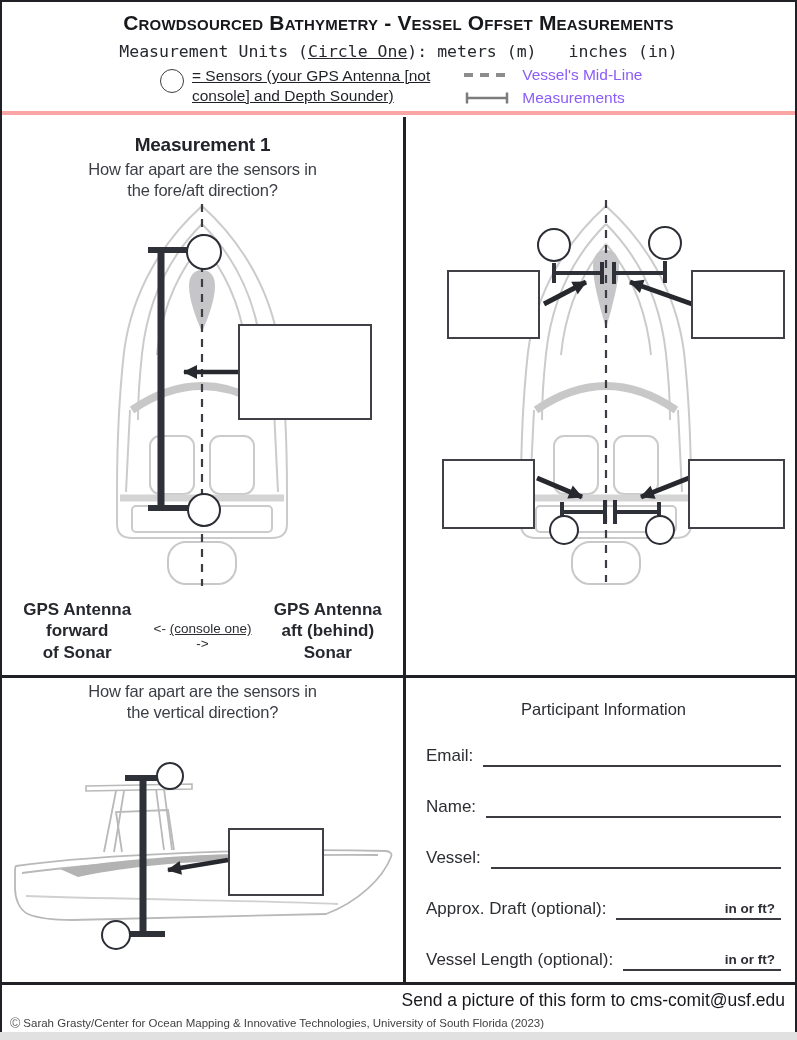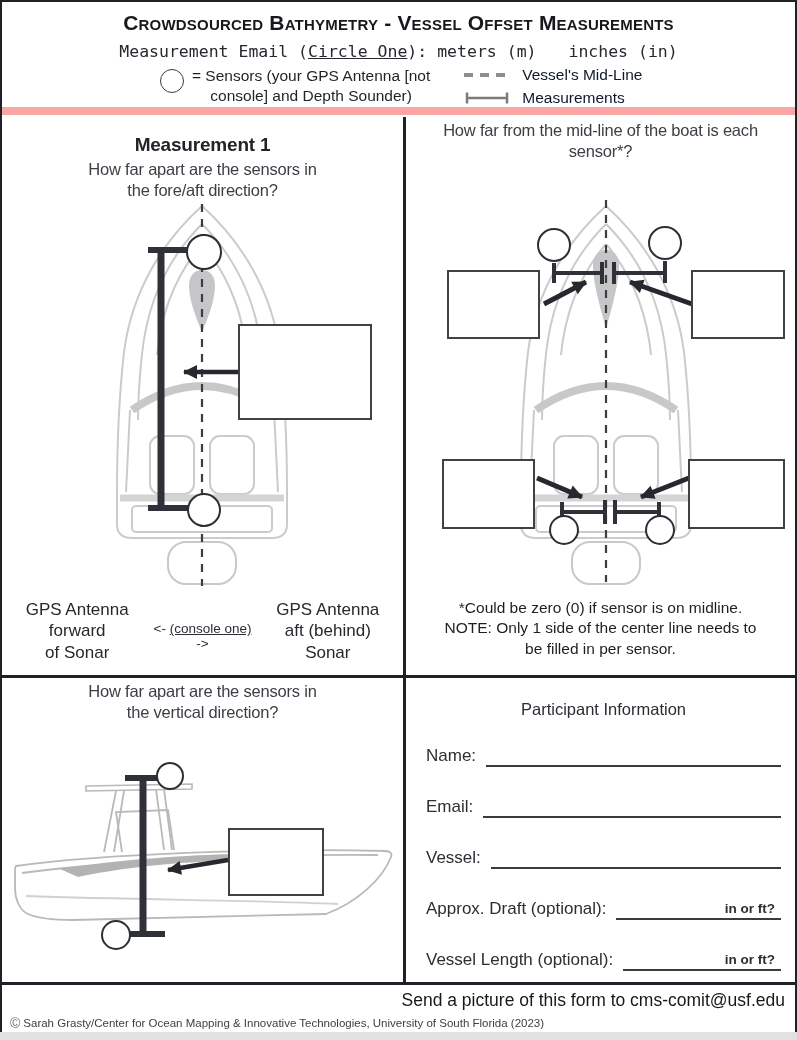--- a/index.html
+++ b/index.html
@@ -6,53 +6,53 @@
   html,body { background:#ffffff; }
   .page {
     position:relative; width:797px; height:1040px; background:#fff;
     font-family:"Liberation Sans", sans-serif; color:#26282e; overflow:hidden;
   }
   .sheet {
     position:absolute; left:0; top:0; width:797px; height:1032px;
     border-left:2px solid #1f2126; border-right:2px solid #1f2126; border-top:2px solid #1f2126;
   }
   
-  .header { position:absolute; left:0; top:0; width:793px; height:113px; border-bottom:8px solid #fca5a5; }
+  .header { position:absolute; left:0; top:0; width:793px; height:113px; border-bottom:4px solid #fca5a5; }
   .title { margin-top:9px; text-align:center; font-size:21px; font-weight:700;
            font-variant:small-caps; letter-spacing:0.2px; color:#17181c; }
   .units { margin-top:7px; text-align:center; font-family:"DejaVu Sans Mono","Liberation Mono",monospace;
            font-size:16.5px; color:#26282e; }
   .units .gap1 { } .units .gap2 { margin-left:22px; }
   .units .circle-one { text-decoration:underline; }
   .legend { position:absolute; left:0; top:64px; width:100%; display:flex; }
   .legend-left { margin-left:158px; display:flex; align-items:flex-start; }
   .sensor-glyph { width:24px; height:24px; border:1.6px solid #3c3e44; border-radius:50%; margin-top:3px; background:#fff; }
-  .legend-text { margin-left:8px; font-size:15.5px; line-height:1.3; color:#1f2126; white-space:pre-line; text-align:center; }
-  .legend-right { margin-left:34px; font-size:15.5px; color:#0f172a; }
+  .legend-text { margin-left:8px; font-size:15.5px; line-height:1.3; color:#1f2126; white-space:pre-line; text-align:left;text-decoration:underline; }
+  .legend-right { margin-left:34px; font-size:15.5px; color:#8b5cf6; }
   .legend-row { display:flex; align-items:center; margin-bottom:5px; }
   .dashes { display:flex; gap:7px; width:46px; margin-right:12px; }
   .dashes i { display:block; width:9px; height:3.5px; background:#8d8d8d; }
   .ml { white-space:pre-line; }
   
   .grid { position:absolute; left:0; top:115px; width:797px; height:868px; }
   .vdiv { position:absolute; left:401px; top:0; width:3px; height:865px; background:#1f2126; }
   .hdiv { position:absolute; left:0; top:558px; width:797px; height:3px; background:#1f2126; }
   .bline { position:absolute; left:0; top:865px; width:797px; height:3px; background:#1f2126; }
   .q { position:absolute; overflow:hidden; }
   .q1 { left:0; top:0; width:401px; height:558px; }
   .q2 { left:404px; top:0; width:389px; height:558px; }
   .q3 { left:0; top:561px; width:401px; height:304px; }
   .q4 { left:404px; top:561px; width:389px; height:304px; }
   .mhead { margin-top:17px; text-align:center; font-size:19px; font-weight:700; color:#22242a; letter-spacing:-0.2px; }
   .question { margin-top:3px; text-align:center; font-size:16.5px; line-height:1.28; color:#3b3e44; letter-spacing:-0.2px; }
   .dia { position:absolute; left:0; }
   .fillbox { position:absolute; background:#fff; border:2px solid #3f4147; }
   
   .opts { position:absolute; left:0; top:482px; width:100%; display:flex; justify-content:center; }
-  .opt { width:162px; text-align:center; font-size:17px; font-weight:400; line-height:1.25; color:#26282e; }
+  .opt { width:162px; text-align:center; font-size:17px; font-weight:700; line-height:1.25; color:#26282e; }
   .circleone { width:108px; padding-top:22px; text-align:center; font-size:13.5px; color:#2c2e33; }
   .circleone .u { text-decoration:underline; }
   .note { position:absolute; left:0; top:481px; width:100%; text-align:center; font-size:15.5px; line-height:1.32; color:#1d1f24; }
   
   .pi { padding:22px 14px 0 20px; }
   .pi-title { text-align:center; font-size:16.5px; color:#2b2d33; margin-bottom:24px; }
   .frow { display:flex; align-items:flex-end; margin-bottom:27px; }
   .flabel { font-size:17px; color:#2c2e33; white-space:nowrap; padding-bottom:1px; }
   .fline { flex:1; margin-left:10px; border-bottom:2px solid #3a3c42; height:24px; position:relative;font-weight:bold; }
   .fhint { position:absolute; right:6px; bottom:2px; font-size:13.5px; color:#2c2e33; }
@@ -66,21 +66,21 @@
 </style>
 </head>
 <body>
 
 <div class="page">
   <div class="sheet">
 
     <div class="header">
       <div class="title">Crowdsourced Bathymetry - Vessel Offset Measurements</div>
       <div class="units">
-        <span>Measurement Email (</span><span class="circle-one">Circle One</span><span>):</span>
+        <span>Measurement Units (</span><span class="circle-one">Circle One</span><span>):</span>
         <span class="gap1">meters (m)</span>
         <span class="gap2">inches (in)</span>
       </div>
       <div class="legend">
         <div class="legend-left">
           <div class="sensor-glyph"></div>
           <div class="legend-text">= Sensors (your GPS Antenna [not
 console] and Depth Sounder)</div>
         </div>
         <div class="legend-right">
@@ -157,22 +157,20 @@
             <span class="u">(console one)</span>
             <span>-&gt;</span>
           </div>
           <div class="opt ml">GPS Antenna
 aft (behind)
 Sonar</div>
         </div>
       </div>
 
       <div class="q q2">
-        <div class="question ml">How far from the mid-line of the boat is each
-sensor*?</div>
         <svg class="dia" style="top:75px" width="389" height="402" viewBox="0 0 389 402">
           <defs>
             <marker id="ah2" markerUnits="userSpaceOnUse" markerWidth="20" markerHeight="18" refX="14" refY="8" orient="auto">
               <path d="M1,1 L15,8 L1,15 Z" fill="#26282e"></path>
             </marker>
           </defs>
           <g stroke="#cbcbcb" stroke-width="2" fill="none">
             <path d="M200,14 C162,48 130,98 122,160 C117,205 115,255 115,300 L115,332 Q115,346 130,346 L270,346 Q285,346 285,332 L285,300 C285,255 283,205 278,160 C270,98 238,48 200,14 Z"></path>
             <path d="M200,32 C170,62 146,105 140,162 C137,190 136,212 136,228"></path>
             <path d="M200,32 C230,62 254,105 260,162 C263,190 264,212 264,228"></path>
@@ -213,23 +211,20 @@
           </g>
           <circle cx="158" cy="338" r="14" fill="#fff" stroke="#2b2e34" stroke-width="2"></circle>
           <circle cx="254" cy="338" r="14" fill="#fff" stroke="#2b2e34" stroke-width="2"></circle>
           <line x1="131" y1="286" x2="176" y2="305" stroke="#26282e" stroke-width="5" marker-end="url(#ah2)"></line>
           <line x1="283" y1="286" x2="235" y2="305" stroke="#26282e" stroke-width="5" marker-end="url(#ah2)"></line>
         </svg>
         <div class="fillbox" style="left:41px;  top:153px; width:93px; height:69px;"></div>
         <div class="fillbox" style="left:285px; top:153px; width:94px; height:69px;"></div>
         <div class="fillbox" style="left:36px;  top:342px; width:93px; height:70px;"></div>
         <div class="fillbox" style="left:282px; top:342px; width:97px; height:70px;"></div>
-        <div class="note ml">*Could be zero (0) if sensor is on midline.
-NOTE: Only 1 side of the center line needs to
-be filled in per sensor.</div>
       </div>
 
       <div class="q q3">
         <div class="question ml">How far apart are the sensors in
 the vertical direction?</div>
         <svg class="dia" style="top:70px" width="401" height="234" viewBox="0 0 401 234">
           <defs>
             <marker id="ah3" markerUnits="userSpaceOnUse" markerWidth="20" markerHeight="18" refX="14" refY="8" orient="auto">
               <path d="M1,1 L15,8 L1,15 Z" fill="#26282e"></path>
             </marker>
@@ -257,25 +252,25 @@
           <circle cx="114" cy="187" r="14" fill="#fff" stroke="#2b2e34" stroke-width="2"></circle>
           <line x1="226" y1="112" x2="166" y2="122" stroke="#26282e" stroke-width="4.5" marker-end="url(#ah3)"></line>
         </svg>
         <div class="fillbox" style="left:226px; top:150px; width:96px; height:68px;"></div>
       </div>
 
       <div class="q q4">
         <div class="pi">
           <div class="pi-title">Participant Information</div>
           <div class="frow">
+            <span class="flabel">Email:</span>
+            <span class="fline"></span>
+          </div>
+          <div class="frow">
             <span class="flabel">Name:</span>
-            <span class="fline"></span>
-          </div>
-          <div class="frow">
-            <span class="flabel">Email:</span>
             <span class="fline"></span>
           </div>
           <div class="frow">
             <span class="flabel">Vessel:</span>
             <span class="fline"></span>
           </div>
           <div class="frow">
             <span class="flabel">Approx. Draft (optional):</span>
             <span class="fline">
               <span class="fhint">in or ft?</span>

